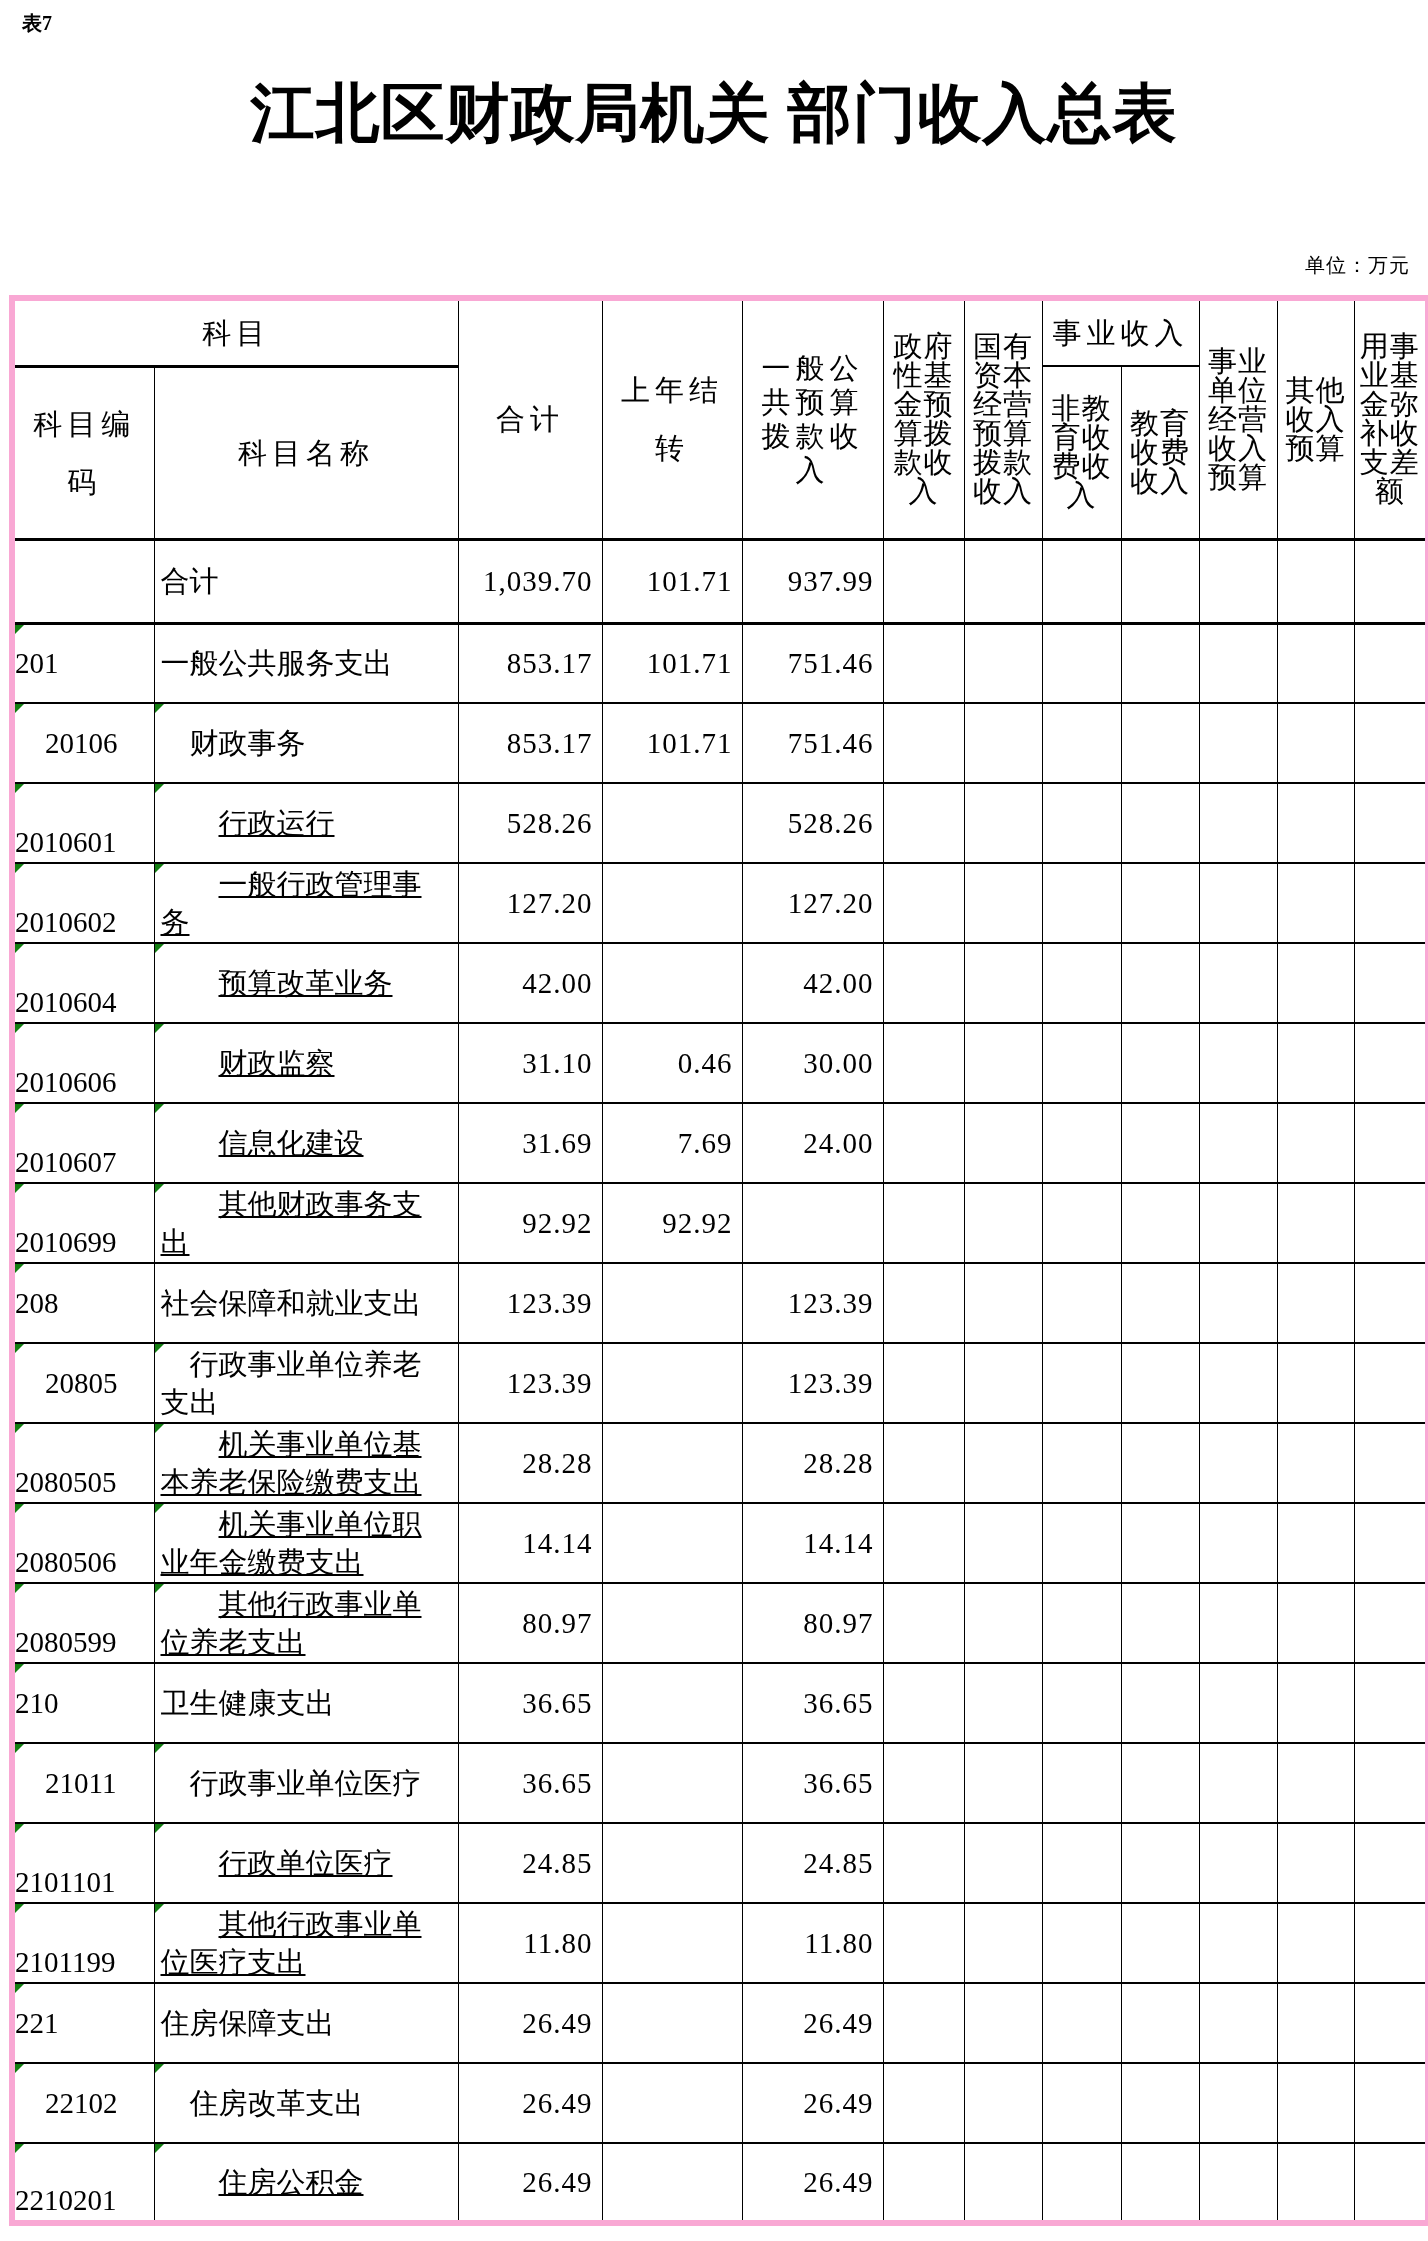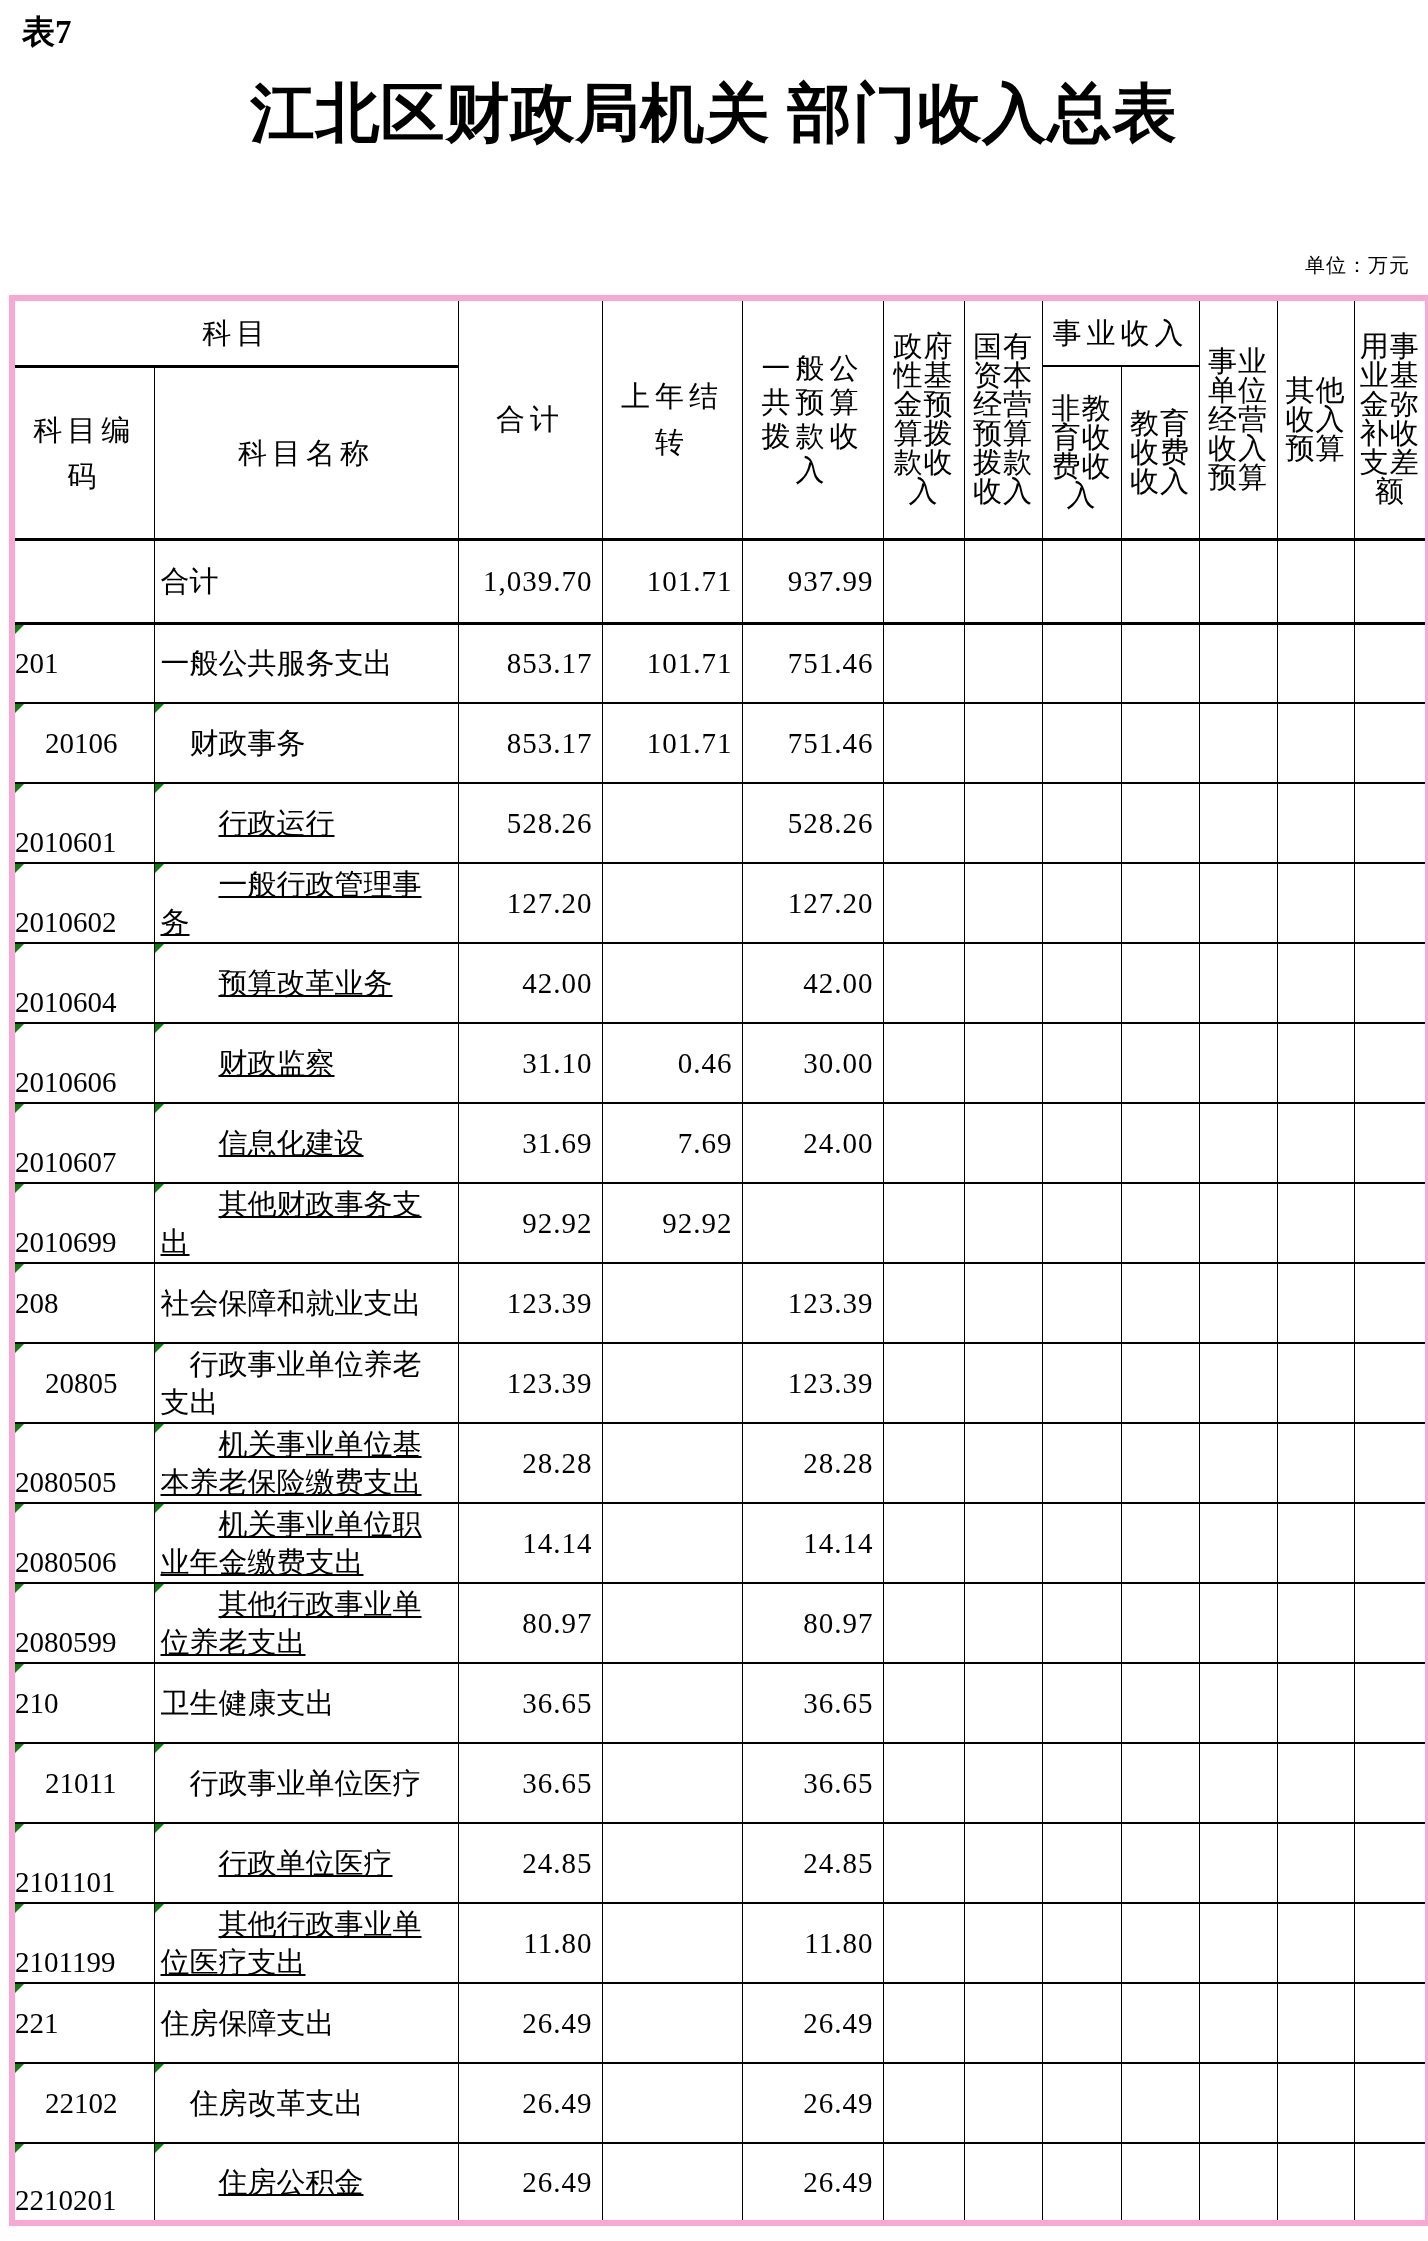--- a/index.html
+++ b/index.html
@@ -1,32 +1,32 @@
 <!DOCTYPE html>
 <html><head>
 <meta charset="utf-8">
 <style>
   html,body{margin:0;padding:0;background:#fff;}
   .page{position:relative;width:1428px;height:2241px;background:#ffffff;color:#000;
         font-family:"Liberation Serif","DejaVu Serif",serif;overflow:hidden;}
-  .sheet-tag{position:absolute;left:22px;top:10px;font-size:33px;font-weight:bold;}
+  .sheet-tag{position:absolute;left:22px;top:10px;font-size:20px;font-weight:bold;}
   .title{position:absolute;left:0;top:70px;width:100%;margin:0;text-align:center;
          font-size:64px;font-weight:bold;letter-spacing:1px;white-space:nowrap;}
   .unit-note{position:absolute;top:252px;right:18px;font-size:20px;letter-spacing:1px;}
   table.main{position:absolute;left:9px;top:295px;width:1416px;border-collapse:collapse;
              table-layout:fixed;border:6px solid #f9a8d4;}
   th,td{border:1px solid #000;border-top-width:2px;border-bottom-width:2px;
         padding:0;position:relative;font-size:29px;font-weight:normal;color:#000;
         overflow:hidden;}
   thead th{text-align:center;vertical-align:middle;white-space:pre-line;
            line-height:34px;letter-spacing:5px;}
   tr.hr1{height:68px;}
   tr.hr2{height:173px;padding-left:37px;}
   th.tight{line-height:29px;letter-spacing:1px;}
-  th.loose{line-height:46px;text-align:center;}
+  th.loose{line-height:58px;text-align:center;}
   th.hb{border-bottom-width:3px;}
   th.subject-cell{border-bottom-width:3px;}
   tr.data-row{height:80px;}
   tr.total-row{height:84px;}
   tr.total-row td{border-bottom-width:3px;}
   td.c-code{vertical-align:middle;text-align:left;line-height:34px;}
   td.c-code .code-text{display:inline-block;}
   tr.lvl2 td.c-code .code-text{padding-left:30px;}
   tr.lvl3 td.c-code{vertical-align:bottom;padding-bottom:3px;}
   td.c-name{vertical-align:middle;padding-left:6px;padding-right:4px;}

